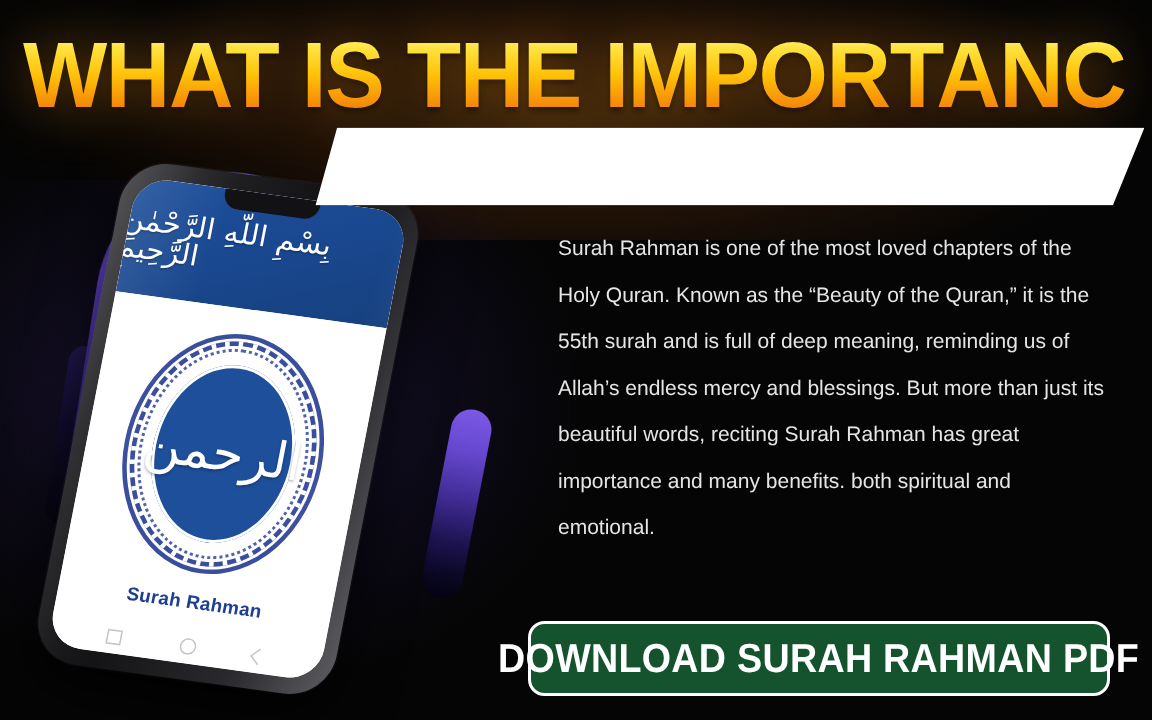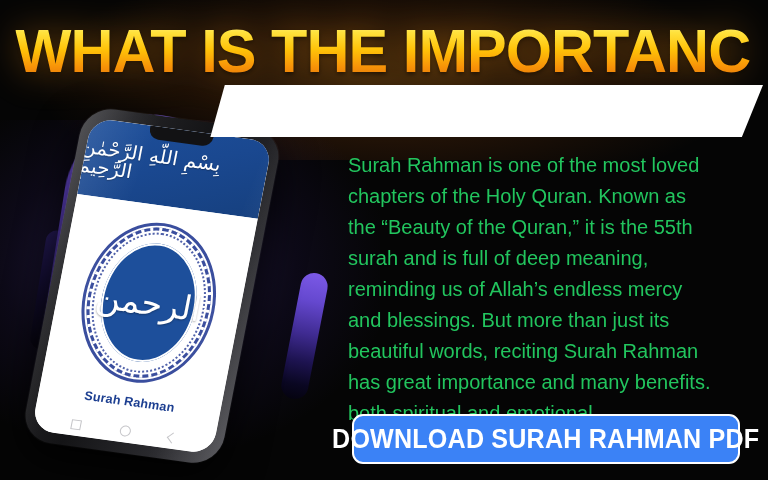--- a/index.html
+++ b/index.html
@@ -270,39 +270,39 @@
     font-weight: bold;
     letter-spacing: 0.2px;
     transform: scaleX(0.94);
     white-space: nowrap;
     text-shadow: 0 1px 2px rgba(120,50,0,0.35);
   }
 
   
   .body-copy {
     position: absolute;
-    left: 348px;
+    left: 372px;
     top: 150px;
     width: 370px;
-    color: #22c55e;
-    font-size: 20px;
+    color: #e5e5e5;
+    font-size: 14px;
     line-height: 31px;
     font-family: "Liberation Sans", sans-serif;
   }
 
   
   .cta {
     position: absolute;
     left: 352px;
     top: 414px;
     width: 384px;
     height: 46px;
     border: 2px solid #ffffff;
     border-radius: 11px;
-    background: #3b82f6;
+    background: #14532d;
     display: flex;
     align-items: center;
     justify-content: center;
     cursor: pointer;
   }
   .cta-text {
     color: #ffffff;
     font-size: 27px;
     font-weight: bold;
     letter-spacing: 0.2px;

